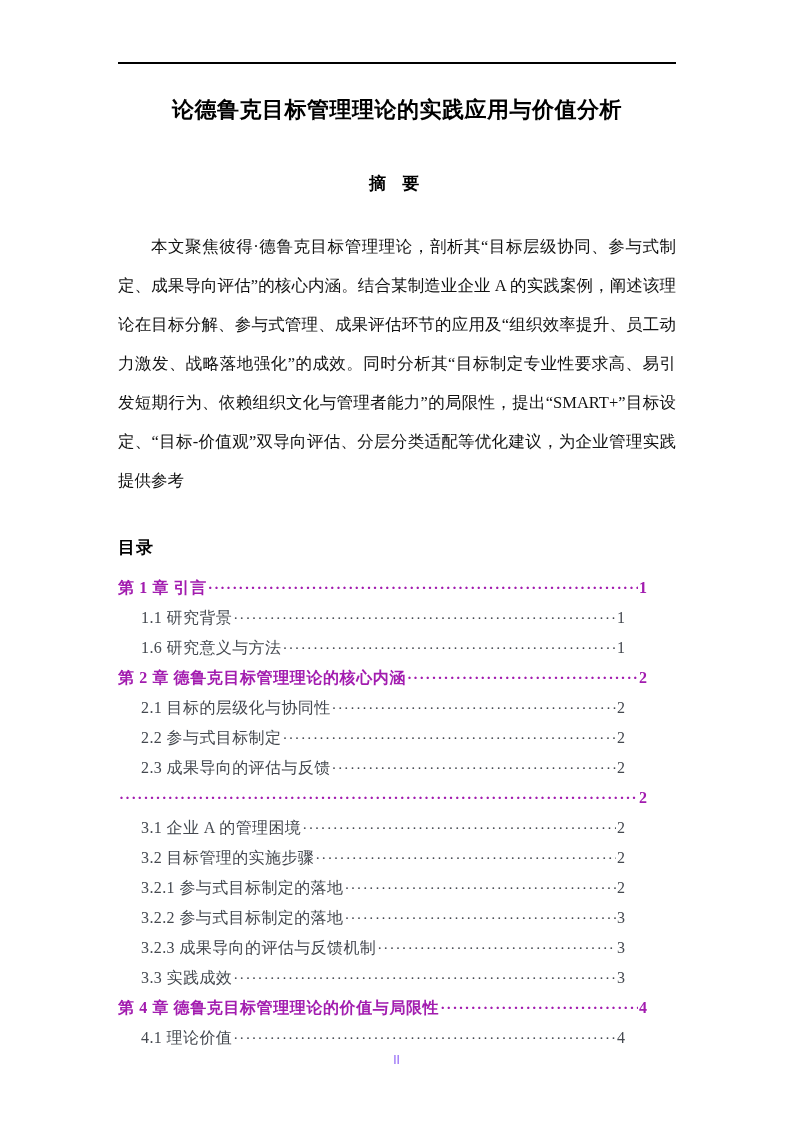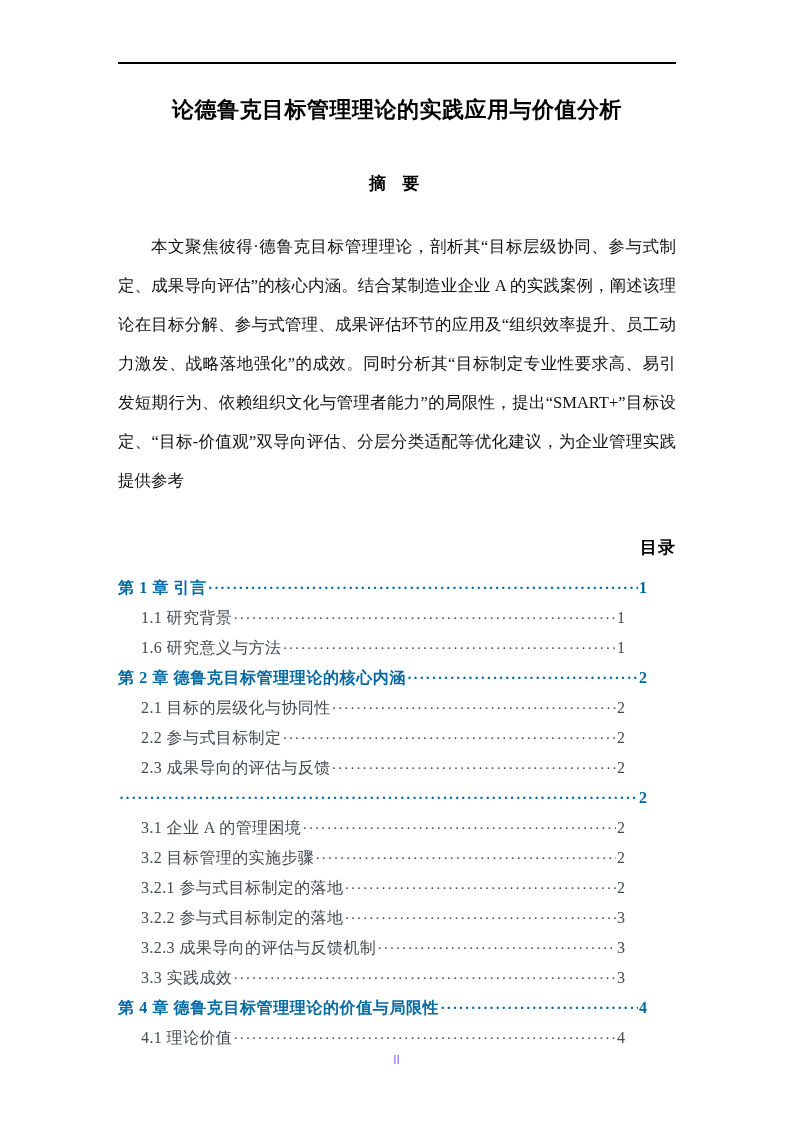--- a/index.html
+++ b/index.html
@@ -64,21 +64,21 @@
     text-justify: inter-ideograph;
     text-indent: 2em;
     margin: 0;
     padding-top: 32px;
     color: #111111;
   }
   
   .toc-heading {
     font-size: 17px;
     font-weight: bold;
-    text-align: right;
+    text-align: left;
     letter-spacing: 1px;
     margin: 0;
     padding-top: 36px;
   }
   
   .toc-list {
     padding-top: 14px;
   }
   .toc-row {
     display: flex;
@@ -100,21 +100,21 @@
     letter-spacing: 1.1px;
   }
   .toc-row .page-no {
     flex: 0 0 auto;
     text-align: right;
   }
   
   .toc-row.lvl1 {
     font-size: 16px;
     font-weight: bold;
-    color: #0369a1;
+    color: #a21caf;
     width: 529px;
   }
   .toc-row.lvl1 .label {
     letter-spacing: 0.6px;
   }
   
   .toc-row.lvl2,
   .toc-row.lvl3 {
     font-size: 16px;
     font-weight: normal;

